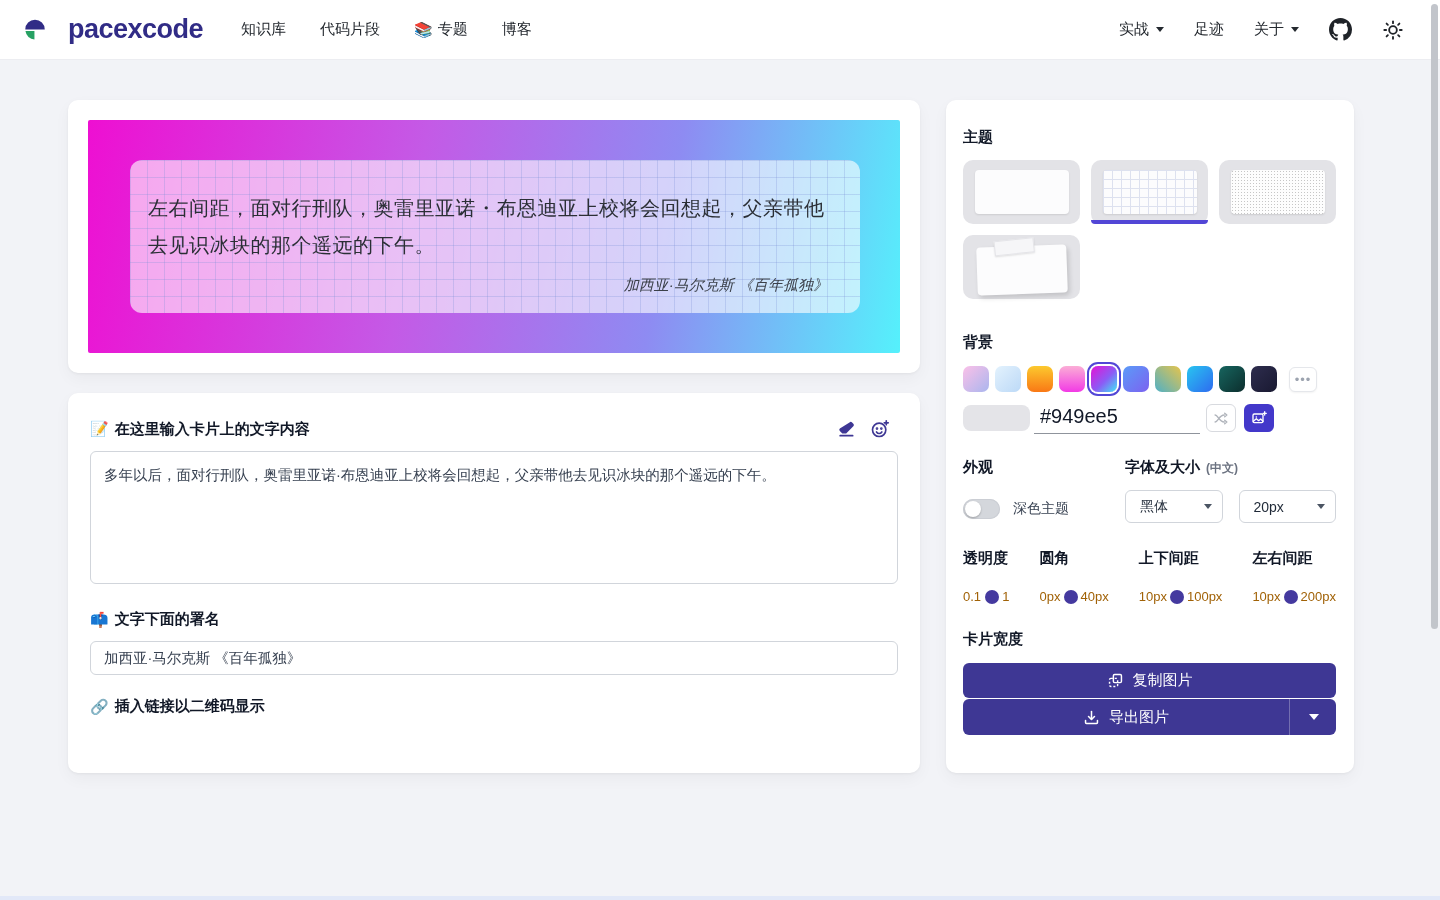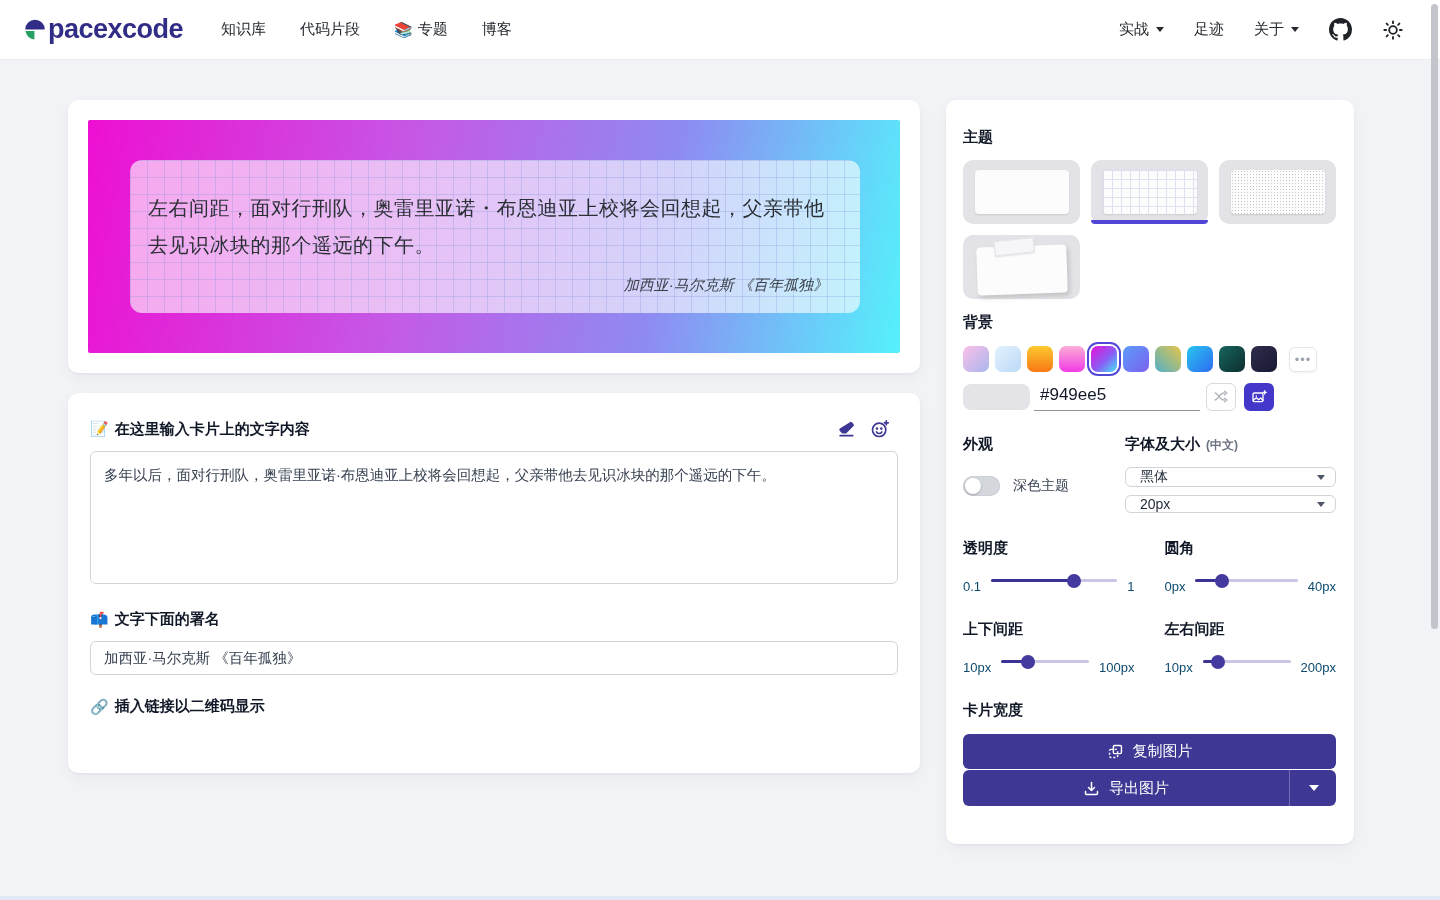--- a/index.html
+++ b/index.html
@@ -8,21 +8,21 @@
     font-family:"Liberation Sans","DejaVu Sans",sans-serif;
     background:#f2f3f7; color:#1f2937; position:relative;
   }
   
   .nav {
     height:60px; background:#fff; display:flex; align-items:center;
     justify-content:space-between; padding:0 36px 0 22px;
     border-bottom:1px solid #ecedf1;
   }
   .nav-left { display:flex; align-items:center; }
-  .brand { display:flex; align-items:center; gap:0; cursor:pointer; text-decoration:none; }
+  .brand { display:flex; align-items:center; gap:20px; cursor:pointer; text-decoration:none; }
   .brand-text { font-size:27px; font-weight:800; color:#312c86; letter-spacing:-0.5px; }
   .nav-links { display:flex; align-items:center; gap:34px; margin-left:38px; }
   .nav-link { font-size:15px; color:#24292f; font-weight:500; text-decoration:none; display:flex; align-items:center; gap:5px; cursor:pointer; }
   .nav-right { display:flex; align-items:center; gap:30px; }
   .caret { width:0; height:0; border-left:4.5px solid transparent; border-right:4.5px solid transparent; border-top:5.5px solid #24292f; display:inline-block; margin-left:2px; }
   .icon-btn { background:none; border:none; cursor:pointer; display:flex; align-items:center; color:#1f2328; padding:0; }
   
   .layout { display:flex; gap:26px; padding:40px 0 0 68px; align-items:flex-start; }
   .col-left { width:852px; }
   .card { background:#fff; border-radius:10px; box-shadow:0 1px 3px rgba(0,0,0,.05), 0 6px 16px rgba(0,0,0,.04); }
@@ -69,58 +69,58 @@
   .thumb { width:117px; height:64px; background:#e3e3e7; border-radius:10px; display:flex; align-items:center; justify-content:center; position:relative; cursor:pointer; }
   .thumb-inner { width:94px; height:44px; background:#fcfcfd; border-radius:4px; box-shadow:0 1px 2px rgba(0,0,0,.10); }
   .thumb.selected::after { content:""; position:absolute; left:0; right:0; bottom:0; height:4px; background:#5246d6; border-radius:0 0 10px 10px; }
   .ti-grid {
     background-image:linear-gradient(#dde1ef 1px,transparent 1px),linear-gradient(90deg,#dde1ef 1px,transparent 1px);
     background-size:9px 9px; background-color:#fcfcfd;
   }
   .ti-noise { background-image:radial-gradient(#c6c6c6 0.6px, transparent 0.6px); background-size:3px 3px; background-color:#fdfdfd; }
   .ti-note { position:relative; transform:rotate(-2deg); box-shadow:2px 3px 5px rgba(0,0,0,.15); width:90px; height:48px; margin-top:6px; }
   .ti-note::before { content:""; position:absolute; top:-7px; left:18px; width:38px; height:13px; background:#f6f6f8; border:1px solid #e4e4e8; transform:rotate(-4deg); box-shadow:0 1px 2px rgba(0,0,0,.12); }
-  .bg-section { margin-top:14px; }
+  .bg-section { margin-top:34px; }
   .swatches { display:flex; align-items:center; gap:6px; margin-top:14px; }
   .swatch { width:26px; height:26px; border-radius:7px; cursor:pointer; flex:none; }
   .swatch.selected { box-shadow:0 0 0 2px #fff, 0 0 0 4px #5246d6; }
   .swatch-more {
     width:28px; height:25px; border-radius:6px; background:#fff; border:1px solid #e5e7eb;
     box-shadow:0 1px 2px rgba(0,0,0,.05); color:#9ca3af; font-size:13px; letter-spacing:1px;
     display:flex; align-items:center; justify-content:center; cursor:pointer; margin-left:6px;
   }
   .color-row { display:flex; align-items:center; margin-top:10px; }
   .color-pill { width:67px; height:26px; border-radius:8px; background:#e4e4e8; flex:none; }
   .hex-input {
-    width:166px; border:none; border-bottom:1px solid #8f949c; font-size:17px; color:#111827;
+    width:166px; border:none; border-bottom:1px solid #8f949c; font-size:20px; color:#111827;
     padding:3px 2px 5px 6px; margin-left:4px; outline:none; background:transparent;
     font-family:"Liberation Sans","DejaVu Sans",sans-serif;
   }
   .shuffle-btn { width:30px; height:28px; border:1px solid #d8dadf; border-radius:6px; background:#fff; display:flex; align-items:center; justify-content:center; cursor:pointer; margin-left:6px; }
   .imgadd-btn { width:30px; height:28px; border:none; border-radius:6px; background:#4338ca; display:flex; align-items:center; justify-content:center; cursor:pointer; margin-left:8px; }
   .two-col { display:flex; margin-top:24px; }
   .appearance-col { width:162px; flex:none; }
   .toggle-row { display:flex; align-items:center; gap:13px; margin-top:22px; }
   .toggle { width:37px; height:20px; border-radius:10px; background:#d4d7dc; position:relative; cursor:pointer; flex:none; box-shadow:inset 0 0 0 1px #cbced4; }
   .toggle-knob { position:absolute; top:2px; left:2px; width:16px; height:16px; border-radius:50%; background:#fff; box-shadow:0 1px 2px rgba(0,0,0,.25); }
   .toggle-label { font-size:14px; color:#374151; }
   .font-col { flex:1; }
   .font-head { display:flex; align-items:baseline; gap:6px; }
   .sec-note { font-size:12px; color:#6b7280; font-weight:700; }
-  .selects { display:flex; gap:8px; margin-top:13px;flex-direction:column; }
+  .selects { display:flex; gap:16px; margin-top:13px; }
   .select {
     flex:1; height:33px; border:1px solid #d1d5db; border-radius:6px; background:#fff;
     display:flex; align-items:center; justify-content:space-between; padding:0 10px 0 14px;
     font-size:14px; color:#1f2937; cursor:pointer;
   }
   .select .caret { border-top-color:#4b5563; }
-  .sliders-grid { display:grid; grid-template-columns:1fr 1fr; column-gap:30px; row-gap:0; margin-top:26px; }
+  .sliders-grid { display:grid; grid-template-columns:1fr 1fr 1fr 1fr; column-gap:30px; row-gap:0; margin-top:26px; }
   .slider-block { margin-bottom:26px; }
   .slider-block.full { grid-column:1 / span 2; }
-  .slider-row { display:flex; align-items:flex-start; margin-top:21px; font-size:13px; color:#0c4a6e; }
+  .slider-row { display:flex; align-items:center; margin-top:21px; font-size:13px; color:#a16207; }
   .slider-track { position:relative; flex:1; height:3px; background:#cac6e8; border-radius:2px; margin:0 10px; cursor:pointer; }
   .slider-track::before { content:""; position:absolute; left:0; top:0; bottom:0; width:var(--p); background:#3b3295; border-radius:2px; }
   .slider-thumb { position:absolute; top:50%; left:var(--p); transform:translate(-50%,-50%); width:14px; height:14px; border-radius:50%; background:#44399f; cursor:grab; }
   .btn {
     width:100%; height:35px; border:none; border-radius:6px; background:#3e3794; color:#fff;
     font-size:15px; display:flex; align-items:center; justify-content:center; gap:9px; cursor:pointer;
     font-family:Liberation Sans, sans-serif;
   }
   .copy-btn { margin-top:0; }
   .export-split { display:flex; margin-top:1px; height:36px; border-radius:6px; overflow:hidden; }

